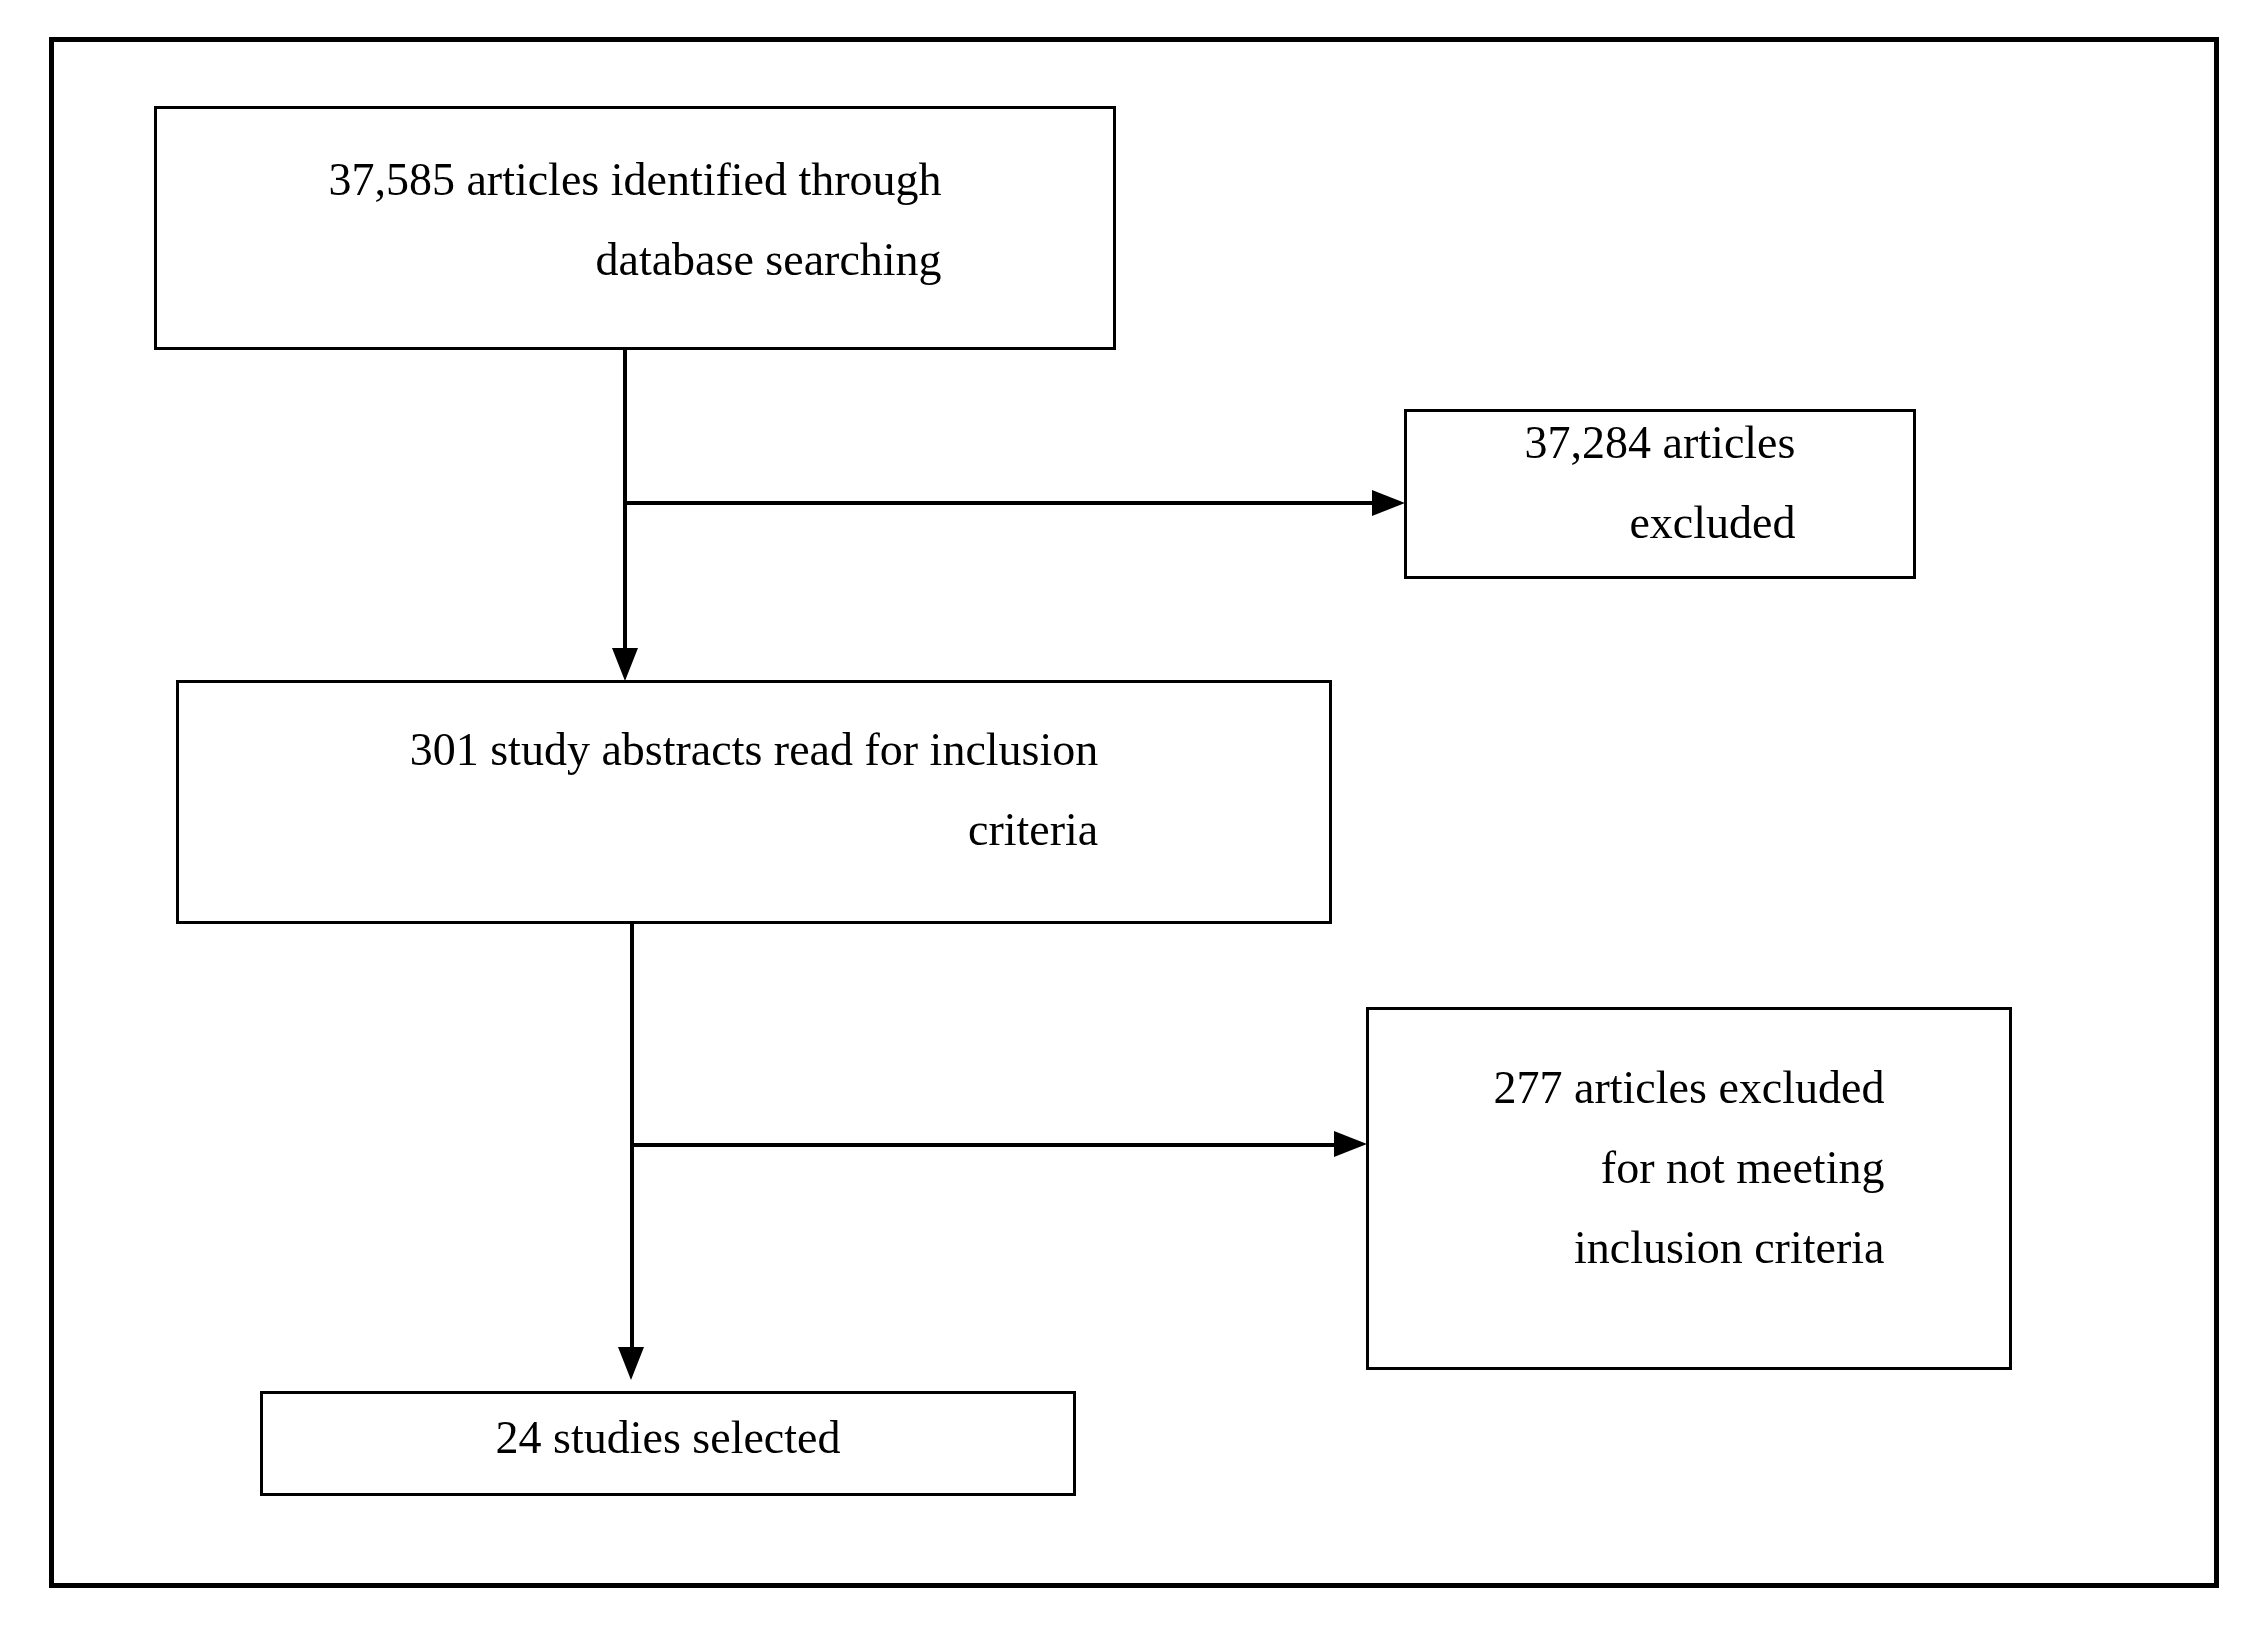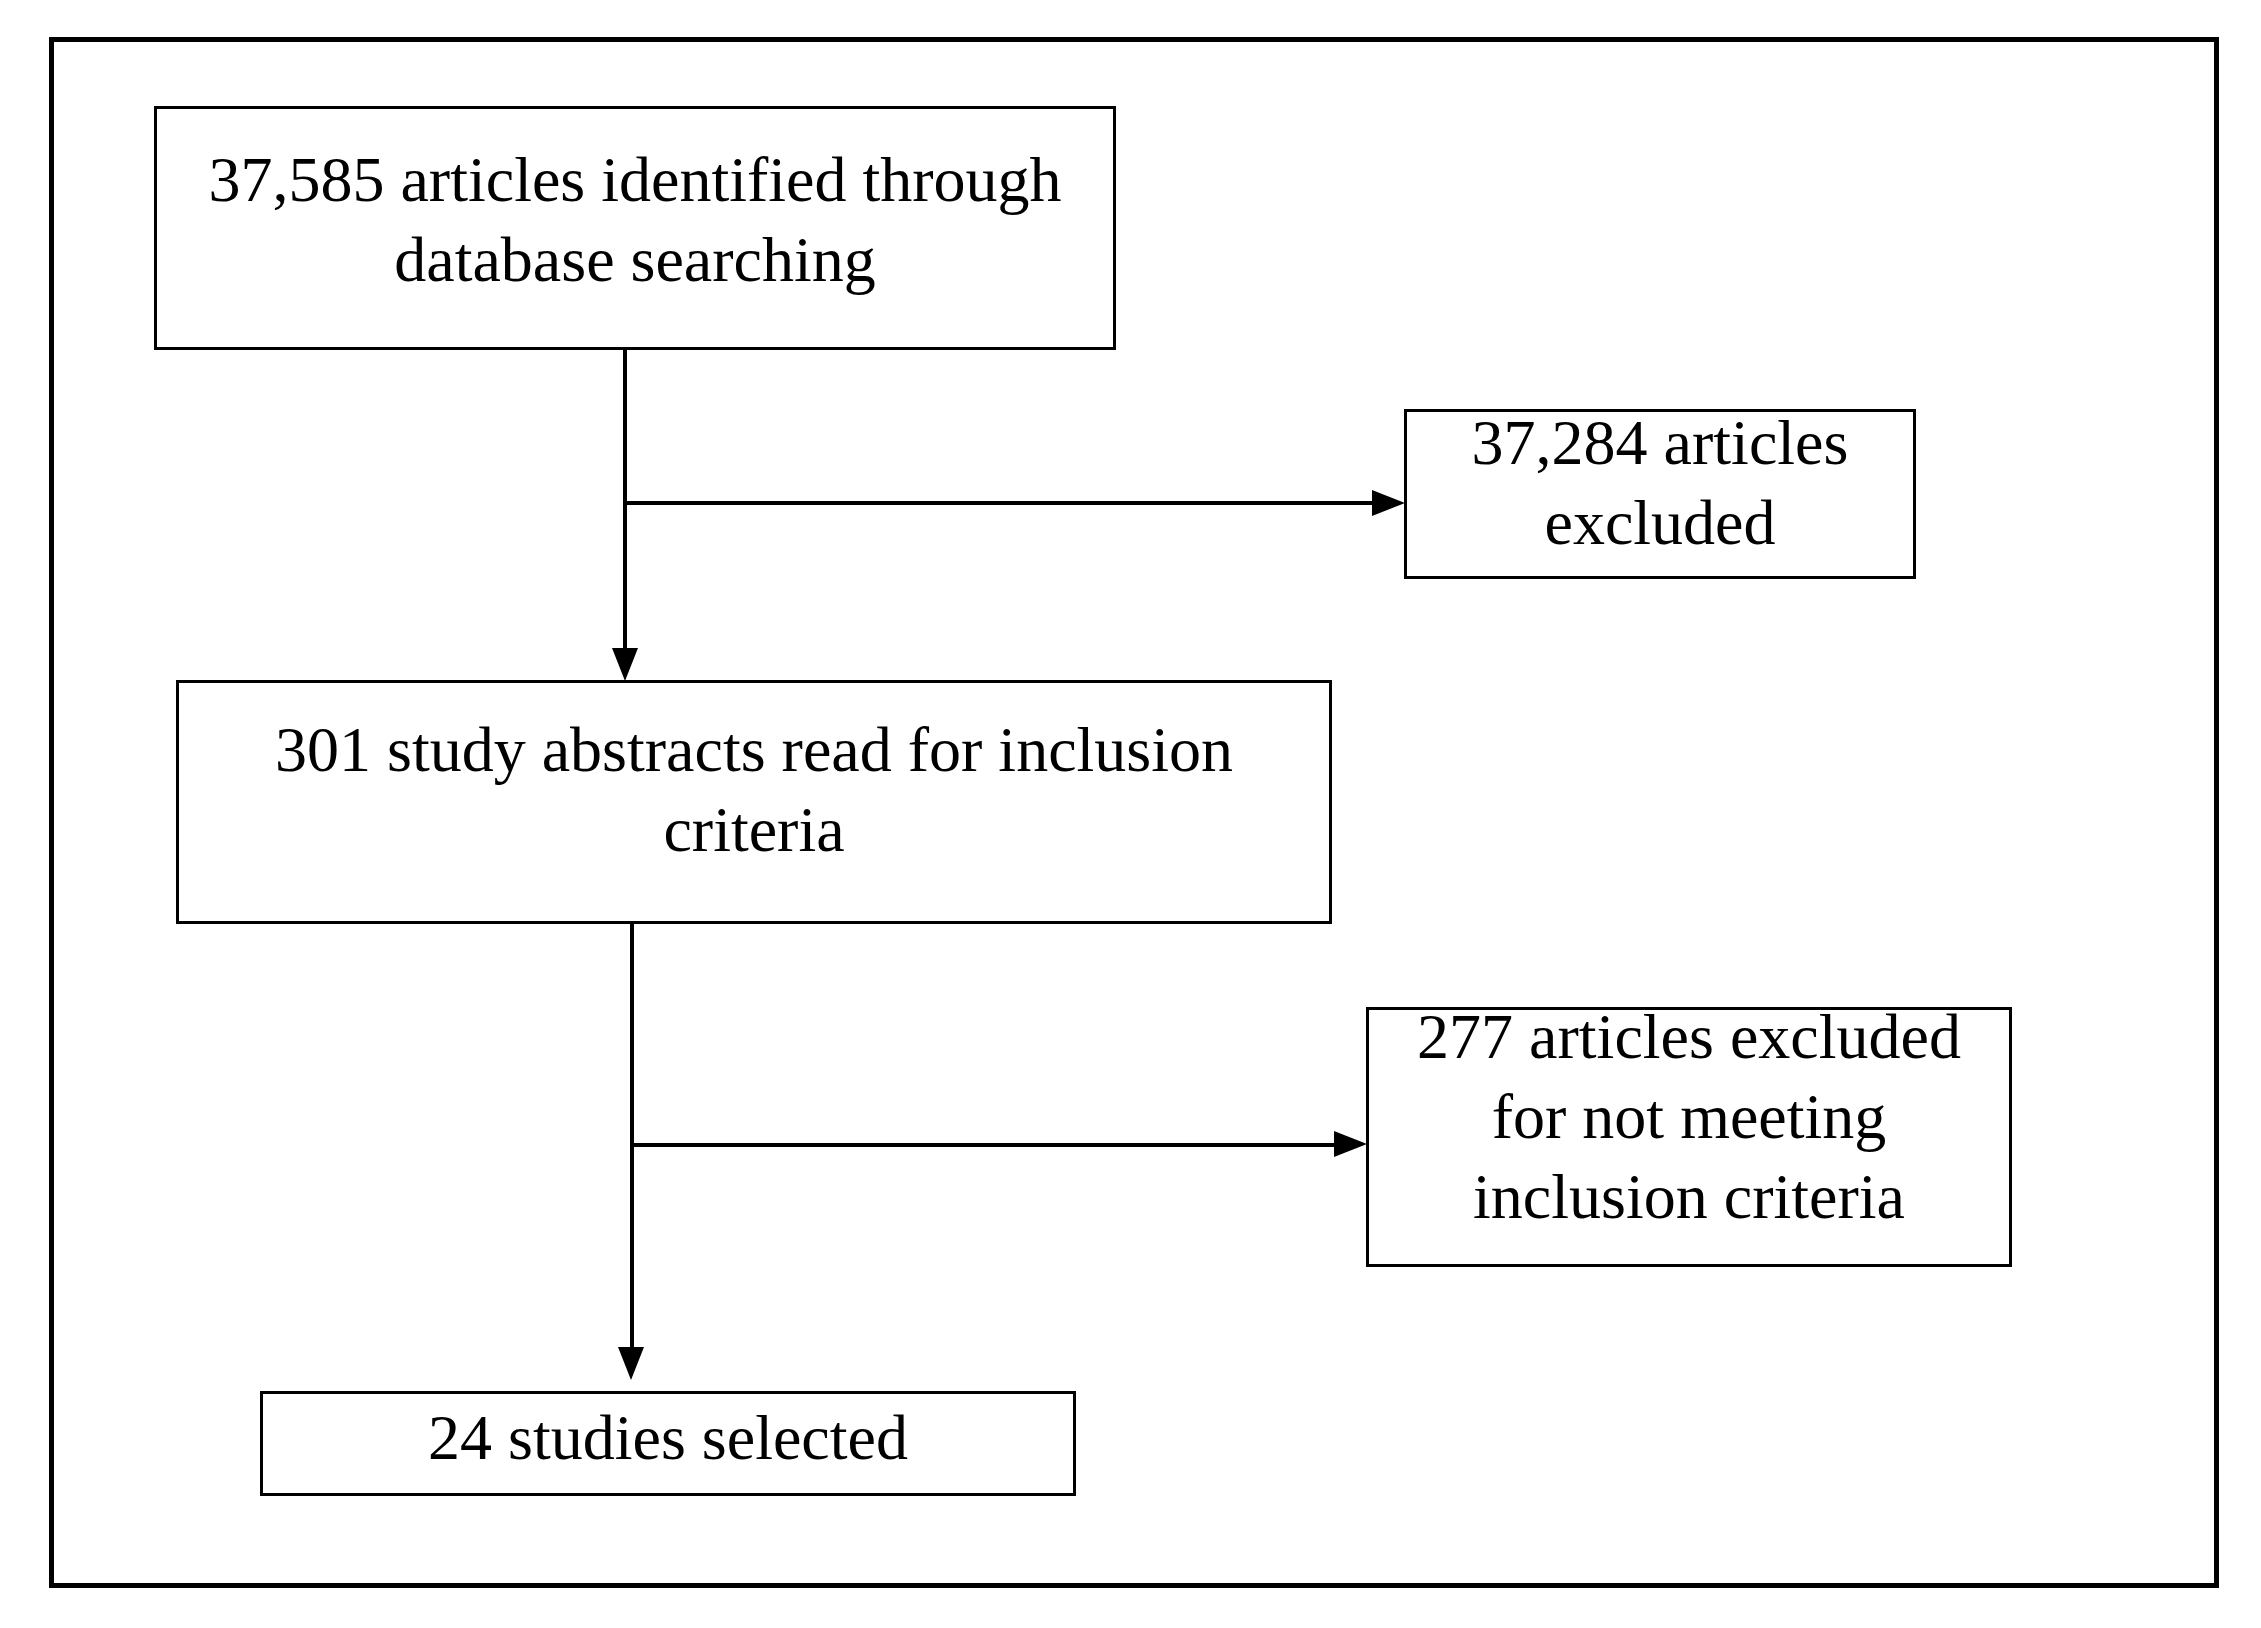--- a/index.html
+++ b/index.html
@@ -21,30 +21,30 @@
     background:#ffffff;
   }
   .box{
     position:absolute;
     border:3.2px solid #000000;
     box-sizing:border-box;
     background:#ffffff;
     display:flex;
     justify-content:center;
     align-items:flex-start;
-    text-align:center;
-    font-size:64px;
+    text-align:right;
+    font-size:46px;
     line-height:80px;
     white-space:pre-line;
   }
   .box.center{align-items:center;}
   .box-identified       {left:154px;  top:106px;  width:962px; height:244px; padding-top:31px;}
   .box-excluded-initial {left:1404px; top:409px;  width:512px;  height:170px; padding-bottom:23px;}
   .box-abstracts        {left:176px;  top:680px; width:1156px; height:244px; padding-top:27px;}
-  .box-excluded-criteria{left:1366px; top:1007px; width:646px; height:260px; padding-bottom:41px;}
+  .box-excluded-criteria{left:1366px; top:1007px; width:646px; height:363px; padding-bottom:41px;}
   .box-selected         {left:260px;  top:1381px; width:816px; height:105px; padding-bottom:10.3px;margin-top:10px;}
   .line{position:absolute;background:#000000;}
   .v-line-1{left:623px;  top:350px;  width:3.8px;    height:301px;}
   .h-line-1{left:625px;  top:501px;  width:752px; height:3.8px;}
   .v-line-2{left:630px;  top:923px; width:3.8px;    height:427px;}
   .h-line-2{left:632px;  top:1143px; width:704px; height:3.8px;}
   .arrow-down{
     position:absolute;width:0;height:0;
     border-left:13.5px solid transparent;
     border-right:13.5px solid transparent;

